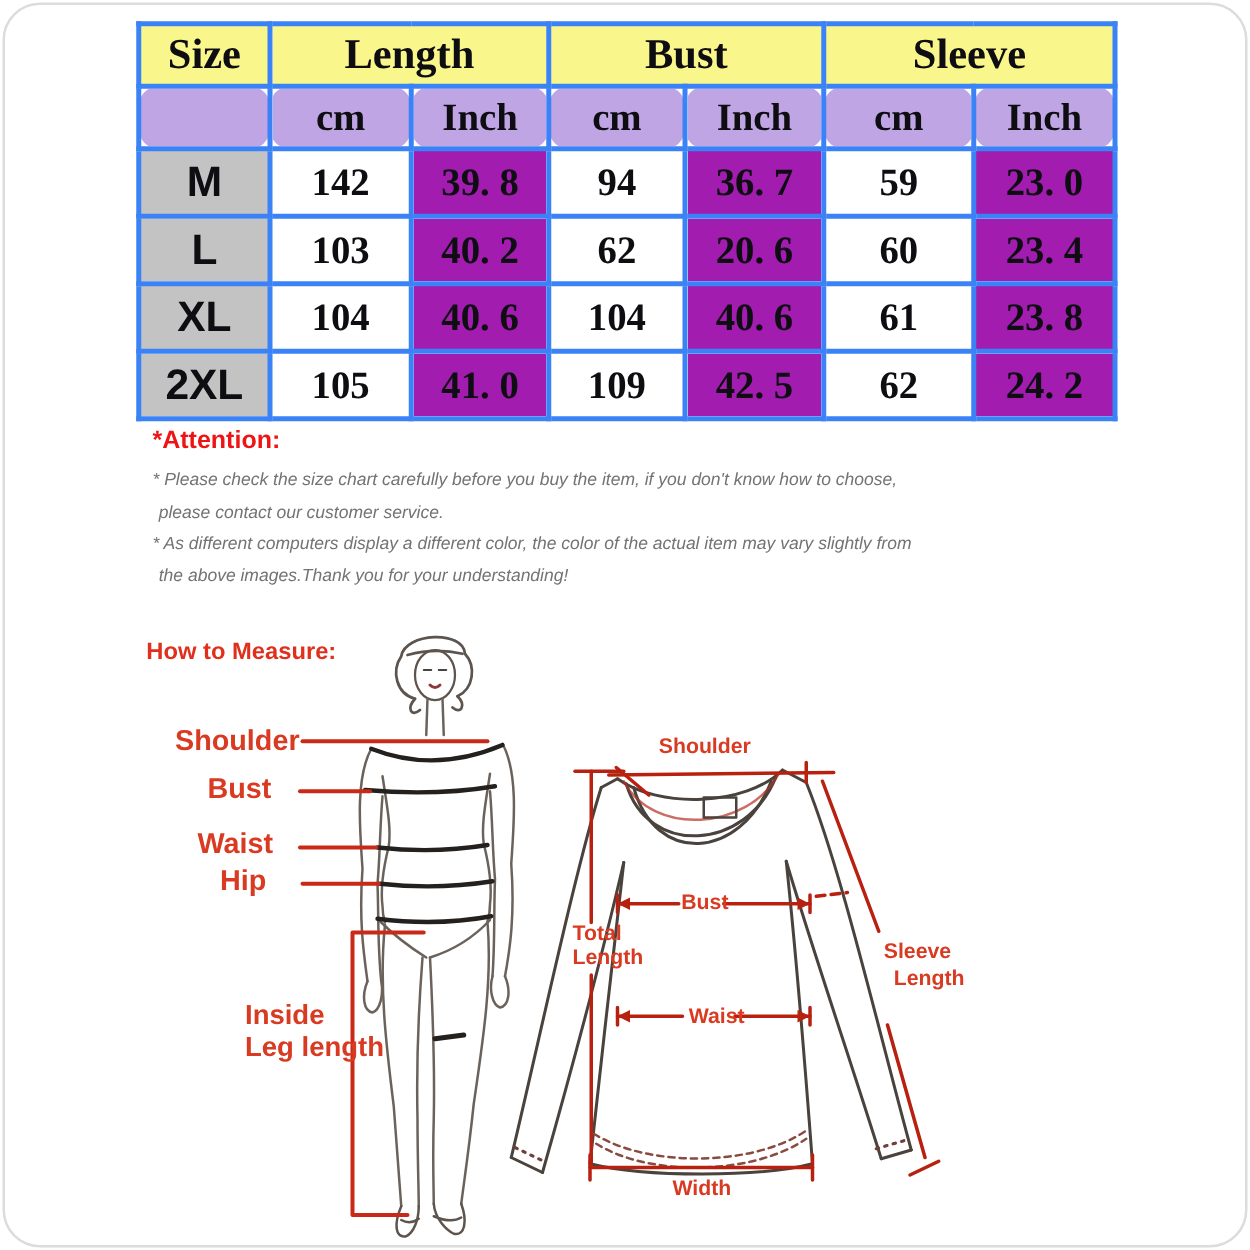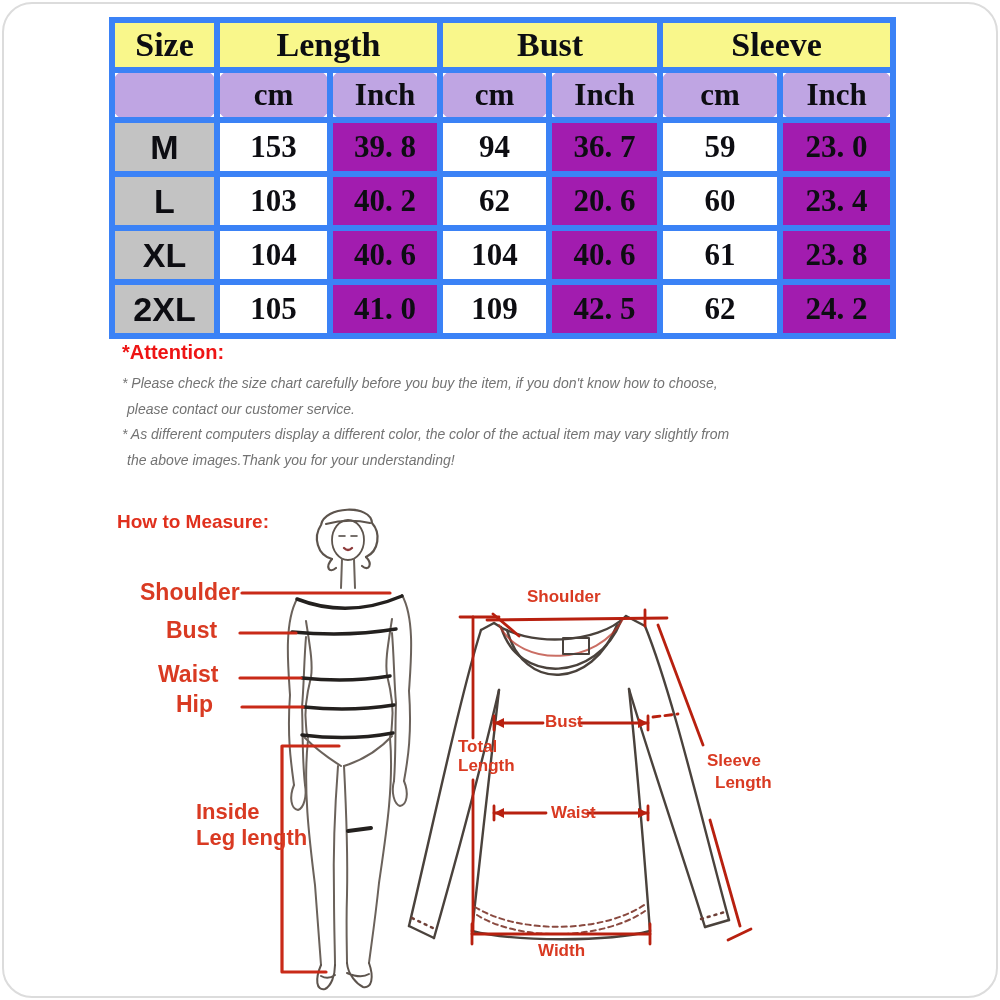--- a/index.html
+++ b/index.html
@@ -4,21 +4,21 @@
 <style>
   html,body{margin:0;padding:0;background:#ffffff;}
   .page{position:relative;width:1000px;height:1000px;background:#fff;overflow:hidden;
         font-family:"Liberation Sans",sans-serif;}
   .frame{position:absolute;left:2px;top:2px;right:2px;bottom:2px;border:2px solid #dcdcdc;
          border-radius:30px;pointer-events:none;}
 
   
   table.size-table{position:absolute;left:109px;top:17px;width:781px;border-collapse:collapse;
         table-layout:fixed;border:3px solid #16161f;}
-  .size-table td,.size-table th{border:6px solid #3b82f6;text-align:center;vertical-align:middle;
+  .size-table td,.size-table th{border:4px solid #3b82f6;text-align:center;vertical-align:middle;
         font-weight:bold;color:#0d0d12;overflow:hidden;}
   .size-table tr.hdr{height:50px;}
   .size-table tr.sub{height:50px;}
   .size-table tr.datarow{height:54px;}
   .size-table th{font-family:"Liberation Serif",serif;font-size:34px;background:#f9f78b;}
   .size-table td.subhead{font-family:"Liberation Serif",serif;font-size:31px;background:#bfa5e3;border-radius:16px;}
   .size-table td.num{font-family:"Liberation Serif",serif;font-size:31px;background:#ffffff;}
   .size-table td.num.g{background:#a21caf;}
   .size-table td.sizelbl{font-family:"Liberation Sans",sans-serif;font-size:34px;background:#c3c3c3;}
 
@@ -74,21 +74,21 @@
       <td class="subhead"></td>
       <td class="subhead">cm</td>
       <td class="subhead">Inch</td>
       <td class="subhead">cm</td>
       <td class="subhead">Inch</td>
       <td class="subhead">cm</td>
       <td class="subhead">Inch</td>
     </tr>
     <tr class="datarow">
       <td class="sizelbl">M</td>
-      <td class="num">153</td>
+      <td class="num">142</td>
       <td class="num g">39. 8</td>
       <td class="num">94</td>
       <td class="num g">36. 7</td>
       <td class="num">59</td>
       <td class="num g">23. 0</td>
     </tr>
     <tr class="datarow">
       <td class="sizelbl">L</td>
       <td class="num">103</td>
       <td class="num g">40. 2</td>

